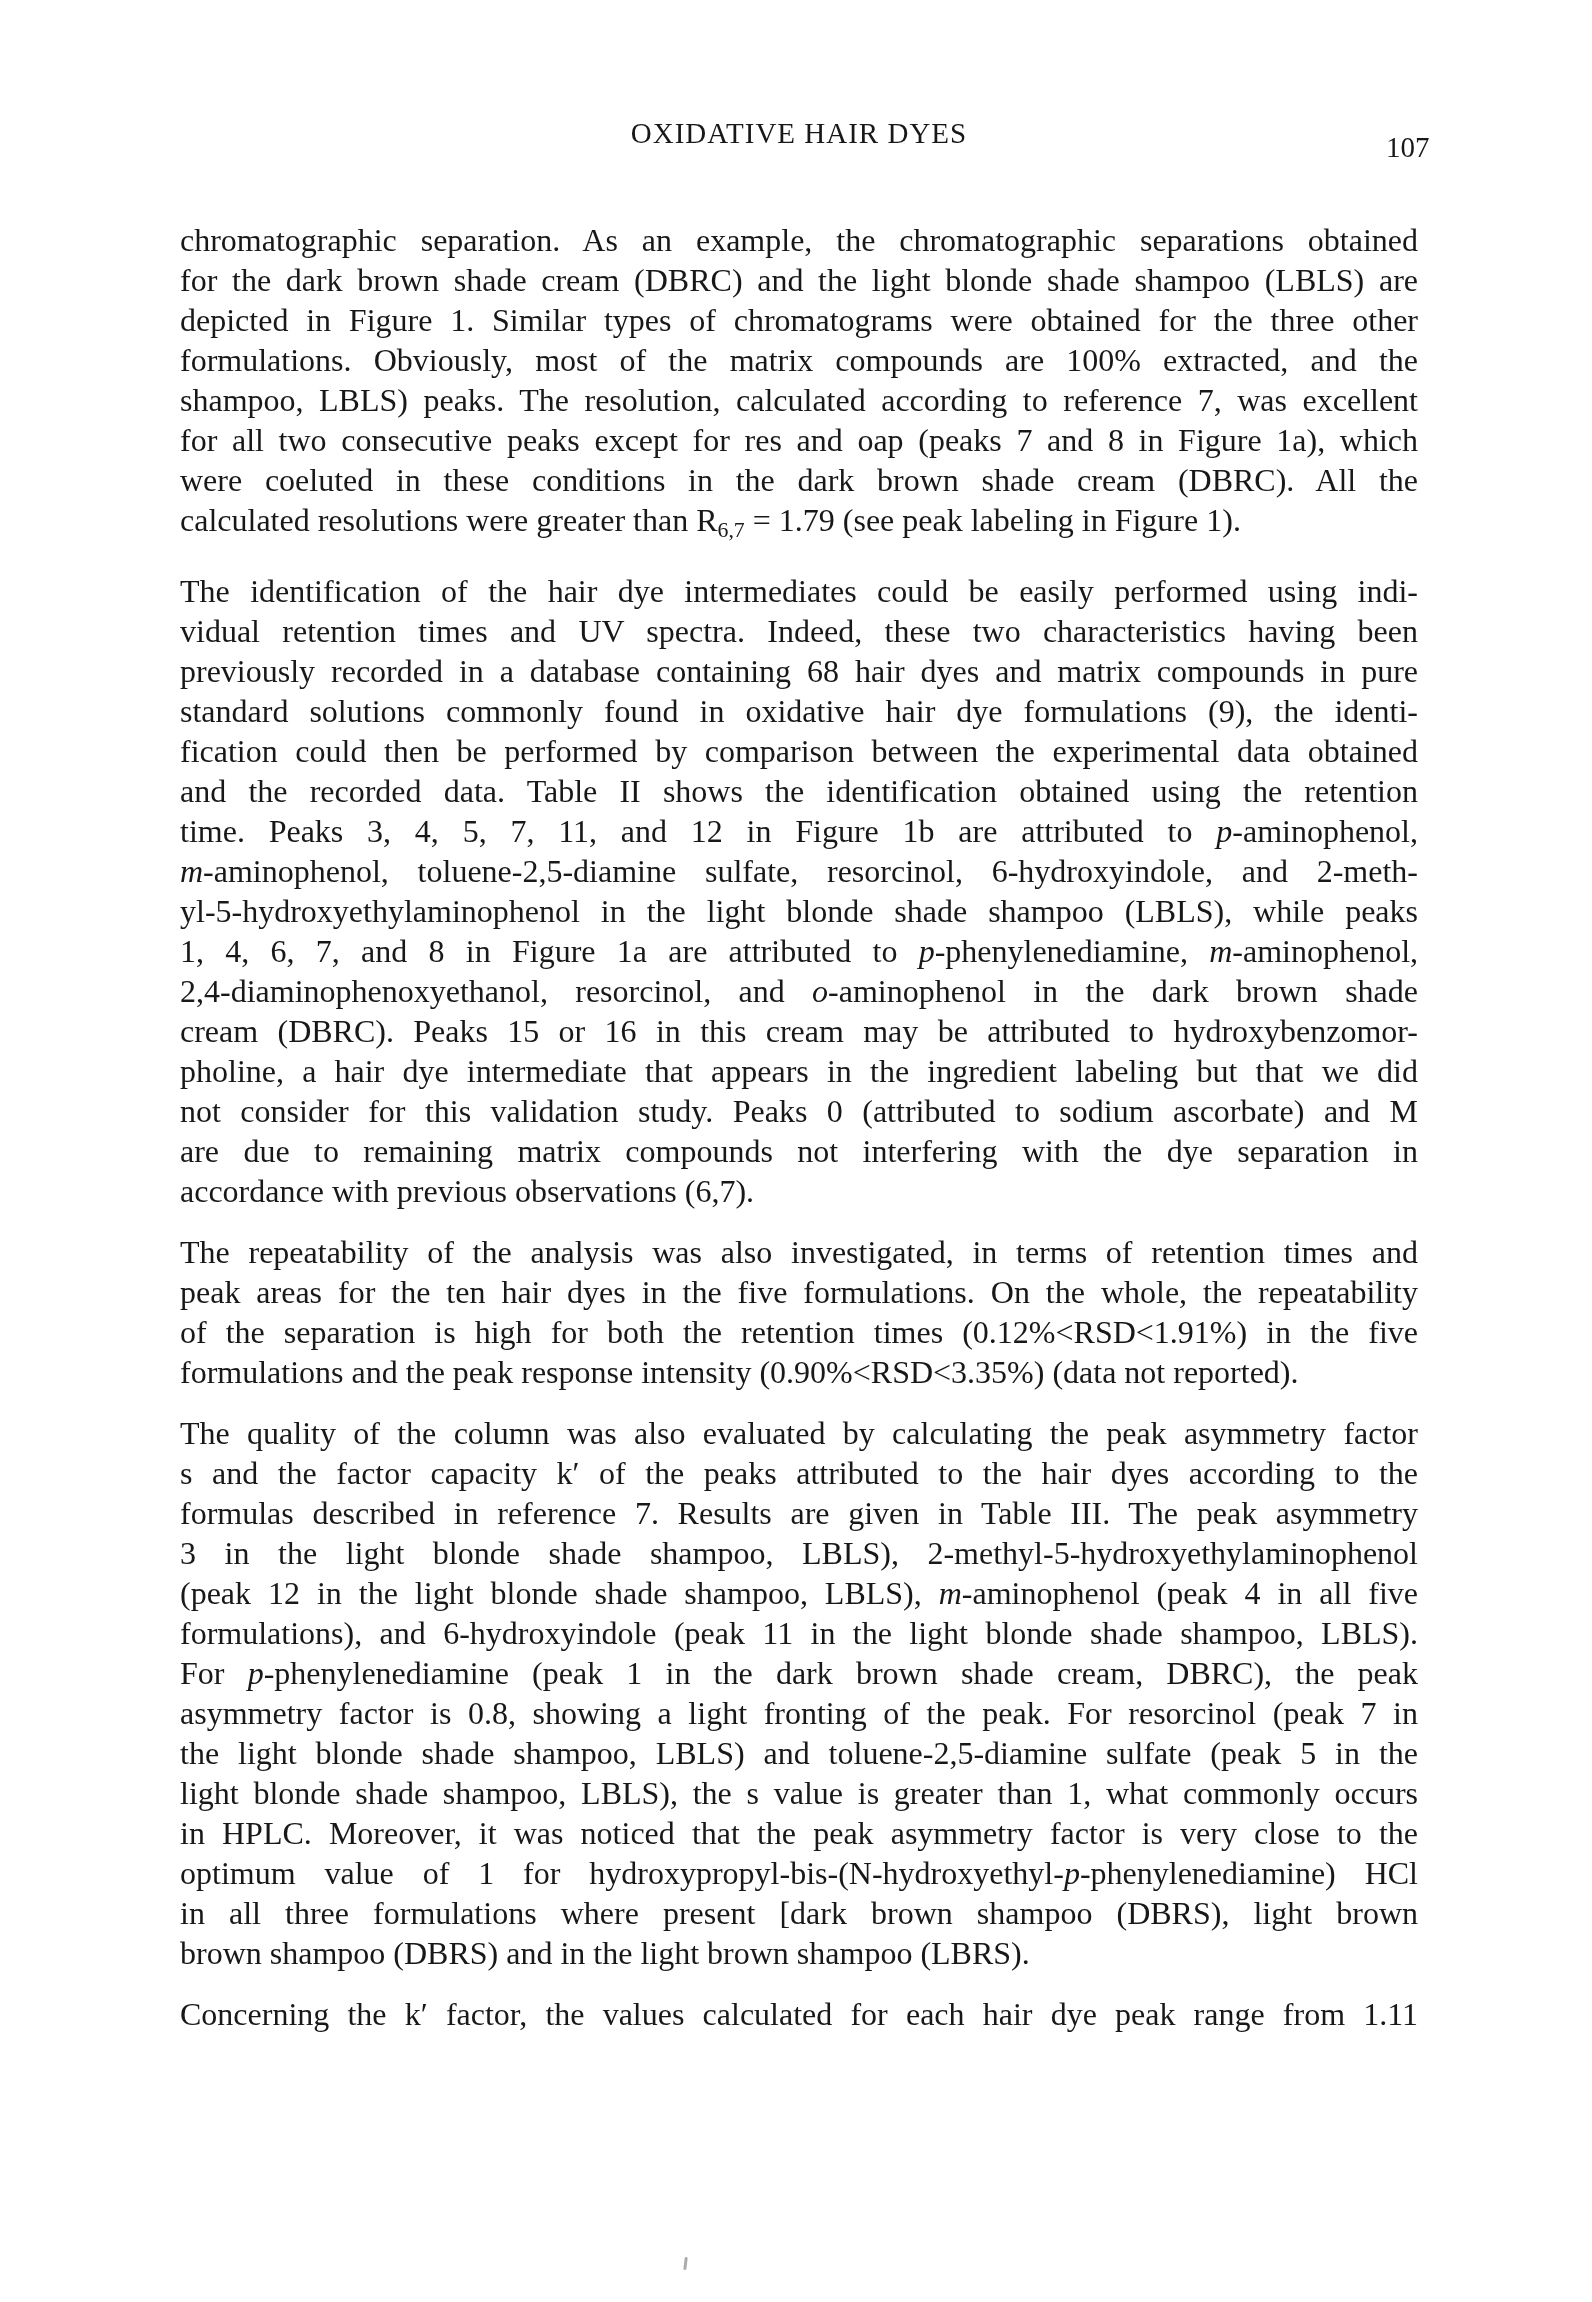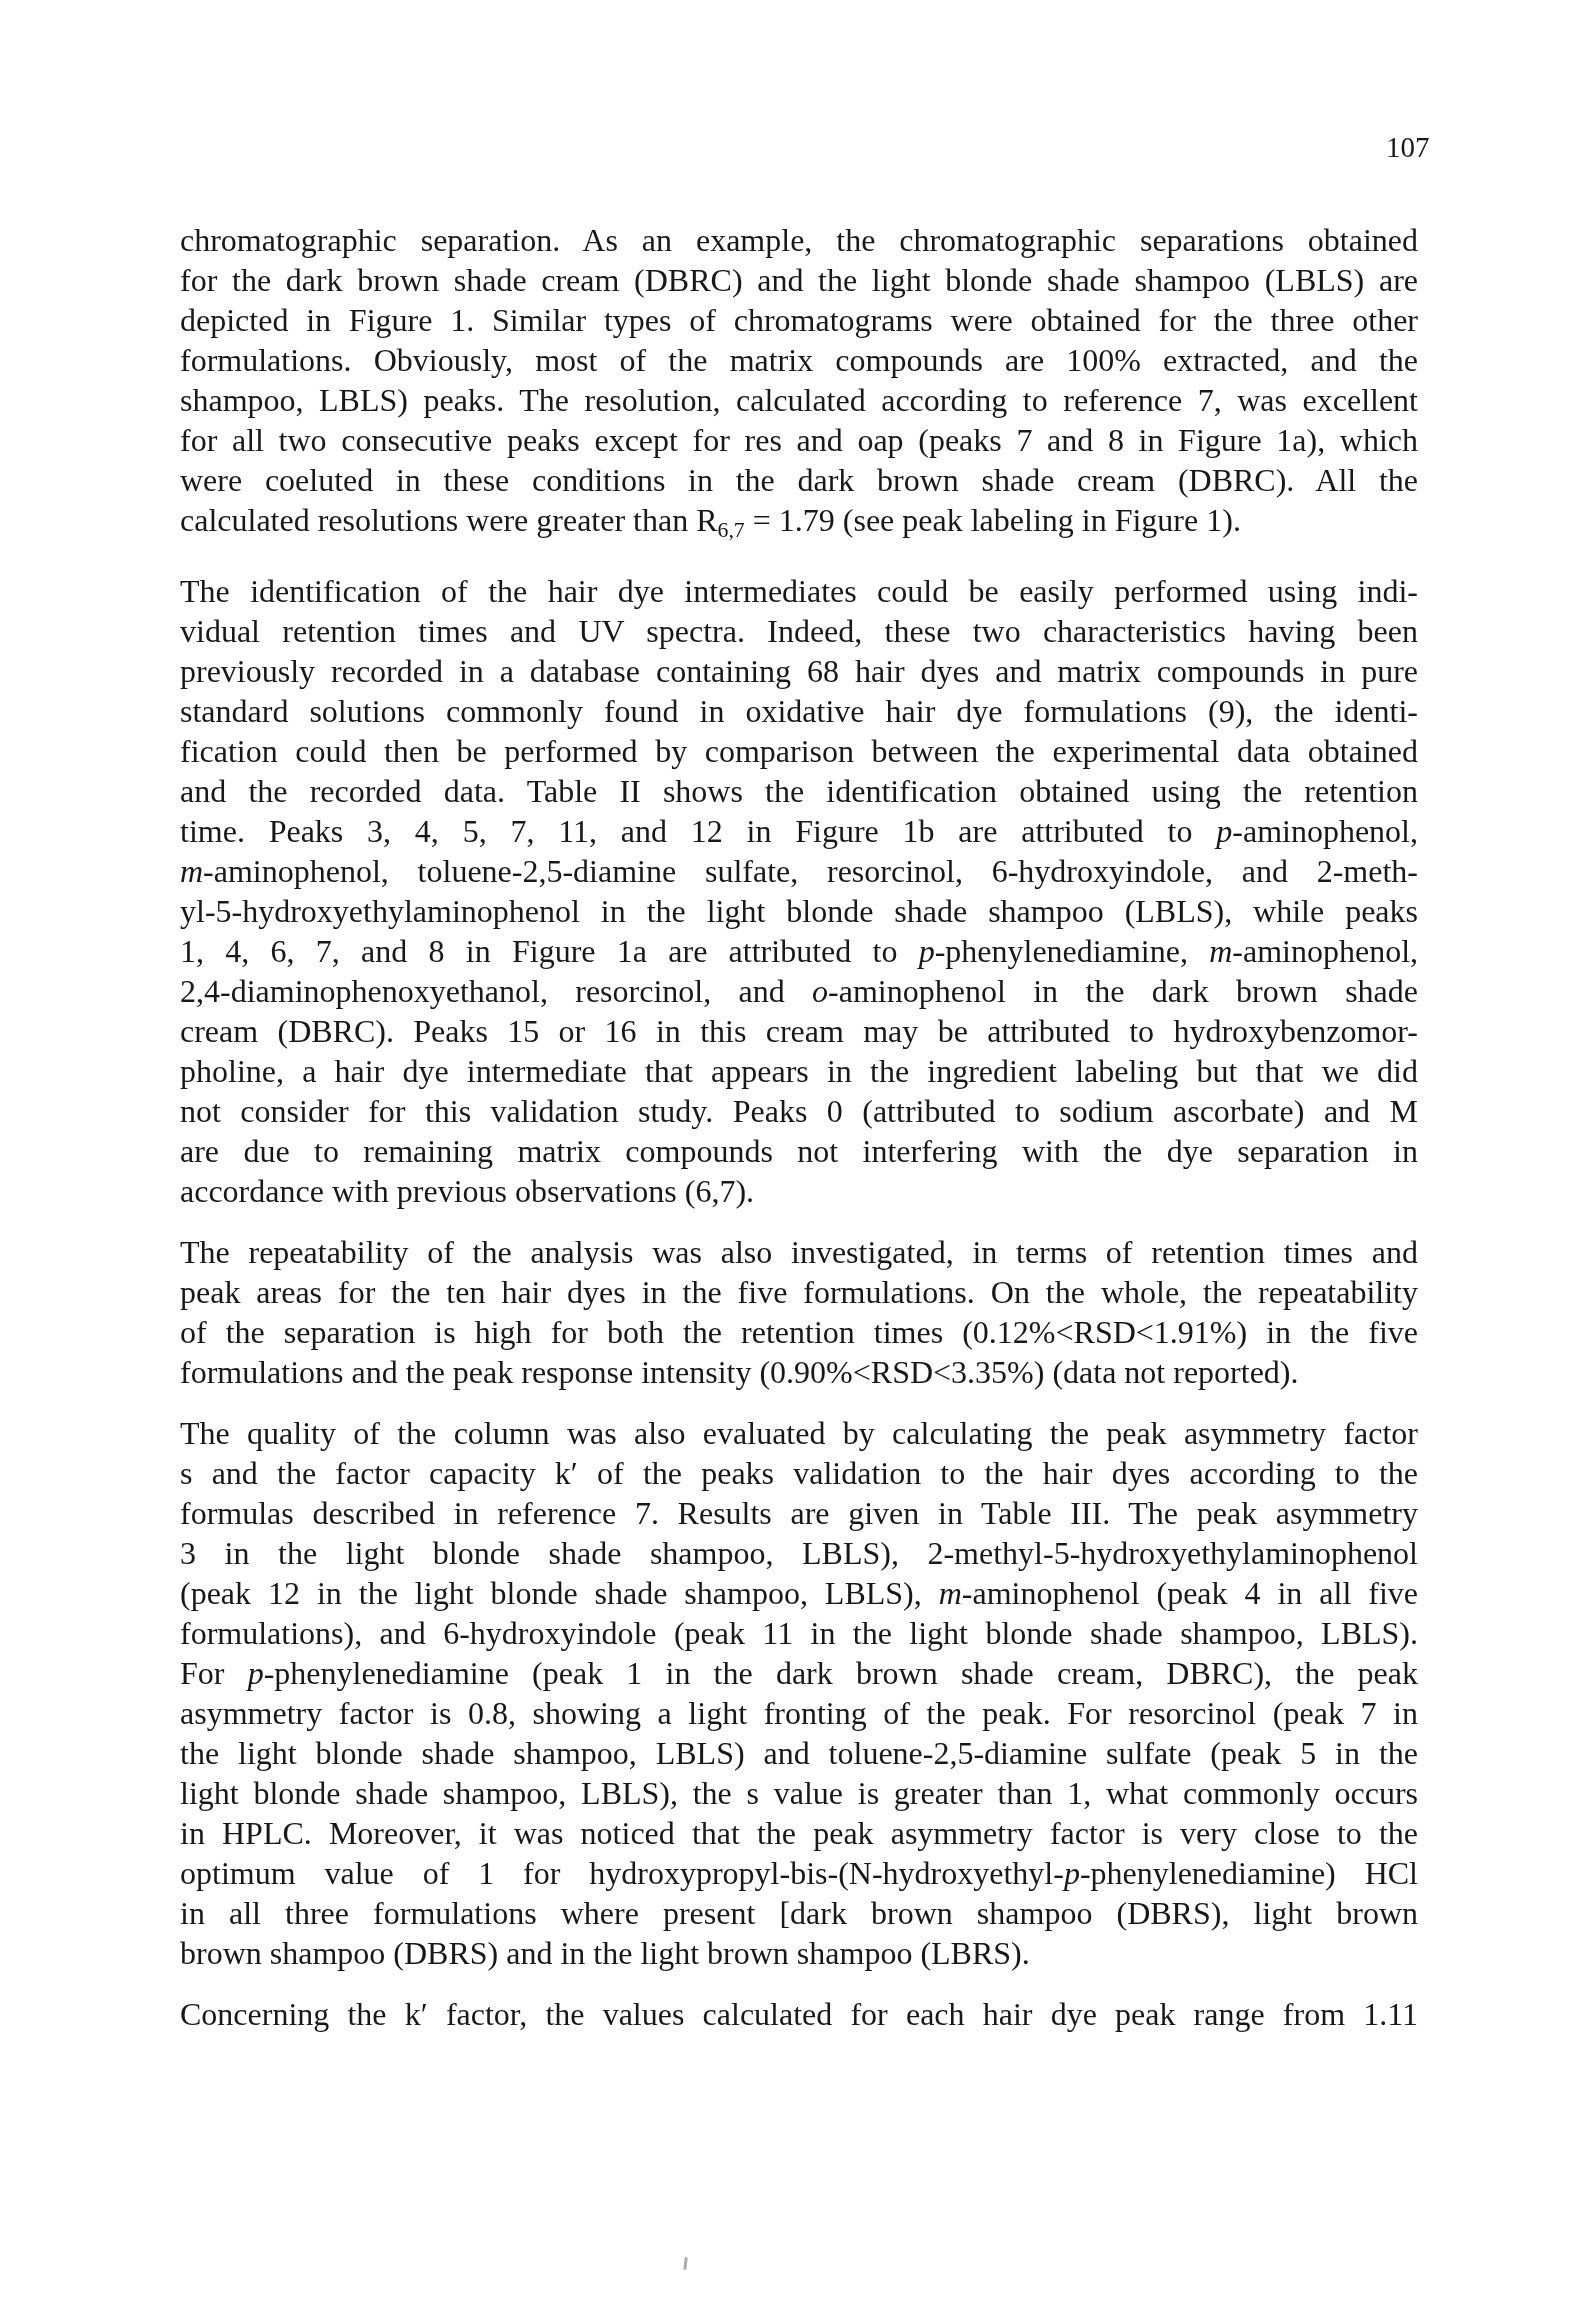--- a/index.html
+++ b/index.html
@@ -59,20 +59,21 @@
     transform: rotate(7deg);
     border-radius: 1.9px;
     opacity: 0.8;
   }
 </style>
 </head>
 <body>
 
 <div class="page">
   <div class="header">
+    <span class="title">OXIDATIVE HAIR DYES</span>
     <span class="pageno">107</span>
   </div>
   <div class="body-text">
       <div class="paragraph">
         <div class="line"><span>chromatographic separation. As an example, the chromatographic separations obtained</span></div>
         <div class="line"><span>for the dark brown shade cream (DBRC) and the light blonde shade shampoo (LBLS) are</span></div>
         <div class="line"><span>depicted in Figure 1. Similar types of chromatograms were obtained for the three other</span></div>
         <div class="line"><span>formulations. Obviously, most of the matrix compounds are 100% extracted, and the</span></div>
         <div class="line"><span>shampoo, LBLS) peaks. The resolution, calculated according to reference 7, was excellent</span></div>
         <div class="line"><span>for all two consecutive peaks except for res and oap (peaks 7 and 8 in Figure 1a), which</span></div>
@@ -98,21 +99,21 @@
         <div class="line last"><span>accordance with previous observations (6,7).</span></div>
       </div>
       <div class="paragraph">
         <div class="line"><span>The repeatability of the analysis was also investigated, in terms of retention times and</span></div>
         <div class="line"><span>peak areas for the ten hair dyes in the five formulations. On the whole, the repeatability</span></div>
         <div class="line"><span>of the separation is high for both the retention times (0.12%&lt;RSD&lt;1.91%) in the five</span></div>
         <div class="line last"><span>formulations and the peak response intensity (0.90%&lt;RSD&lt;3.35%) (data not reported).</span></div>
       </div>
       <div class="paragraph">
         <div class="line"><span>The quality of the column was also evaluated by calculating the peak asymmetry factor</span></div>
-        <div class="line"><span>s and the factor capacity k′ of the peaks validation to the hair dyes according to the</span></div>
+        <div class="line"><span>s and the factor capacity k′ of the peaks attributed to the hair dyes according to the</span></div>
         <div class="line"><span>formulas described in reference 7. Results are given in Table III. The peak asymmetry</span></div>
         <div class="line"><span>3 in the light blonde shade shampoo, LBLS), 2-methyl-5-hydroxyethylaminophenol</span></div>
         <div class="line"><span>(peak 12 in the light blonde shade shampoo, LBLS), </span><span class="it">m</span><span>-aminophenol (peak 4 in all five</span></div>
         <div class="line"><span>formulations), and 6-hydroxyindole (peak 11 in the light blonde shade shampoo, LBLS).</span></div>
         <div class="line"><span>For </span><span class="it">p</span><span>-phenylenediamine (peak 1 in the dark brown shade cream, DBRC), the peak</span></div>
         <div class="line"><span>asymmetry factor is 0.8, showing a light fronting of the peak. For resorcinol (peak 7 in</span></div>
         <div class="line"><span>the light blonde shade shampoo, LBLS) and toluene-2,5-diamine sulfate (peak 5 in the</span></div>
         <div class="line"><span>light blonde shade shampoo, LBLS), the s value is greater than 1, what commonly occurs</span></div>
         <div class="line"><span>in HPLC. Moreover, it was noticed that the peak asymmetry factor is very close to the</span></div>
         <div class="line"><span>optimum value of 1 for hydroxypropyl-bis-(N-hydroxyethyl-</span><span class="it">p</span><span>-phenylenediamine) HCl</span></div>

